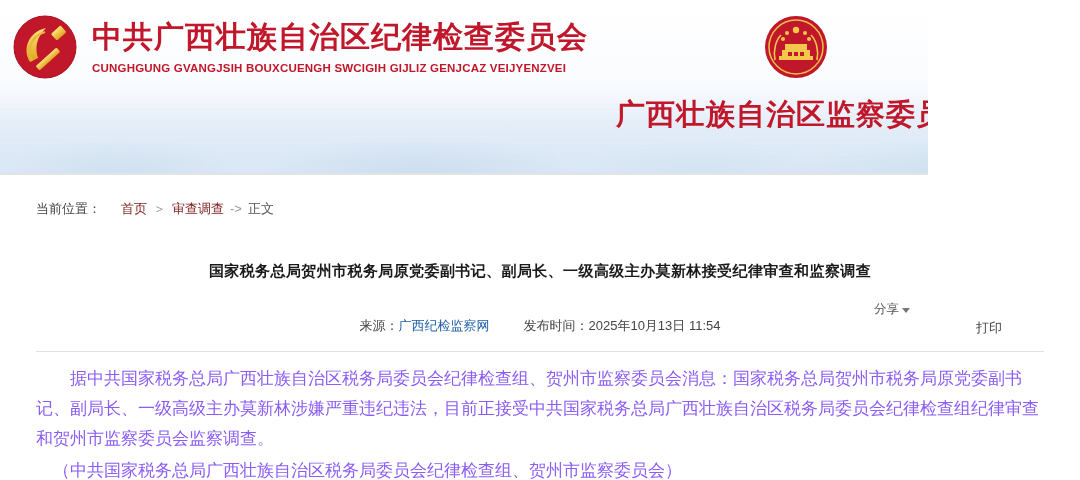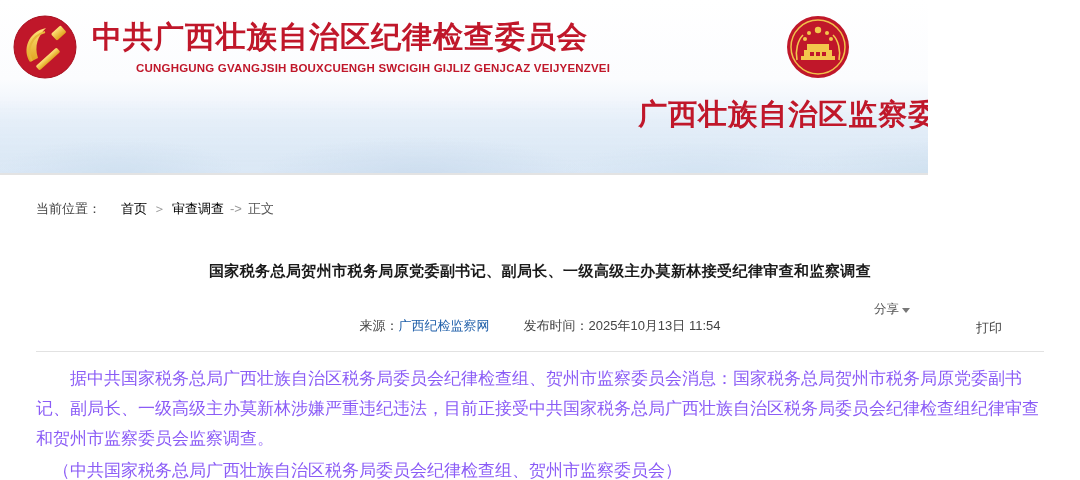--- a/index.html
+++ b/index.html
@@ -70,21 +70,20 @@
     font-family: "Liberation Serif", serif;
   }
   .title-py {
     font-size: 11.5px;
     font-weight: bold;
     color: #c0172a;
     letter-spacing: .2px;
     line-height: 18px;
     white-space: nowrap;
     margin-top: 2px;
-    margin-left: 44px;
   }
   .title-cn.small { font-size: 29px; }
 
   .banner-divider {
     position: absolute;
     left: 0; right: 0; bottom: 0;
     height: 2px;
     background: #e3e3e3;
   }
 
@@ -97,21 +96,21 @@
     margin: 0 36px;
     font-size: 13px;
     color: #555;
     line-height: 20px;
     display: flex;
     align-items: center;
     gap: 6px;
     flex-wrap: nowrap;
   }
   .breadcrumb .bc-label { margin-right: 14px; color: #444; }
-  .breadcrumb a { color: #000000; text-decoration: none; }
+  .breadcrumb a { color: #7f1d1d; text-decoration: none; }
   .breadcrumb .sep { color: #999; }
 
   
   .article {
     margin: 0 36px;
     padding-top: 34px;
   }
   .headline {
     font-size: 15px;
     font-weight: bold;

